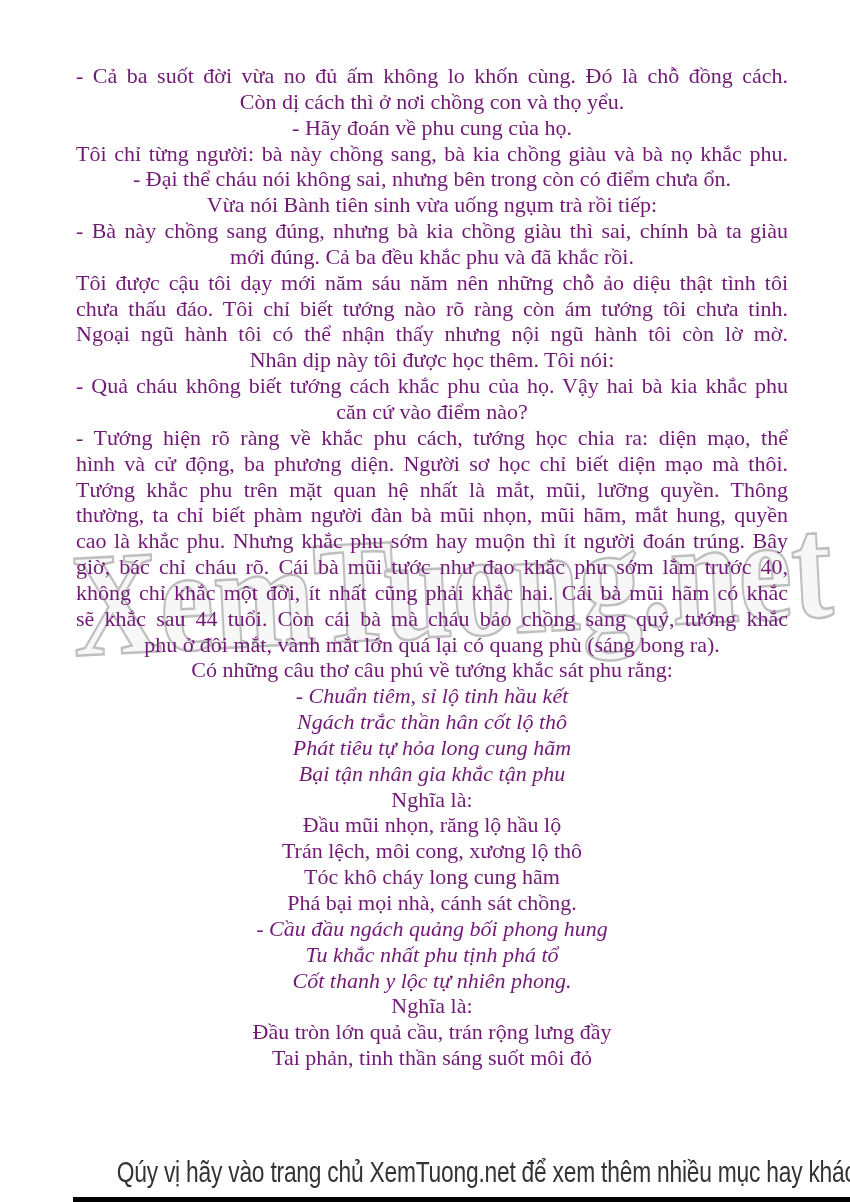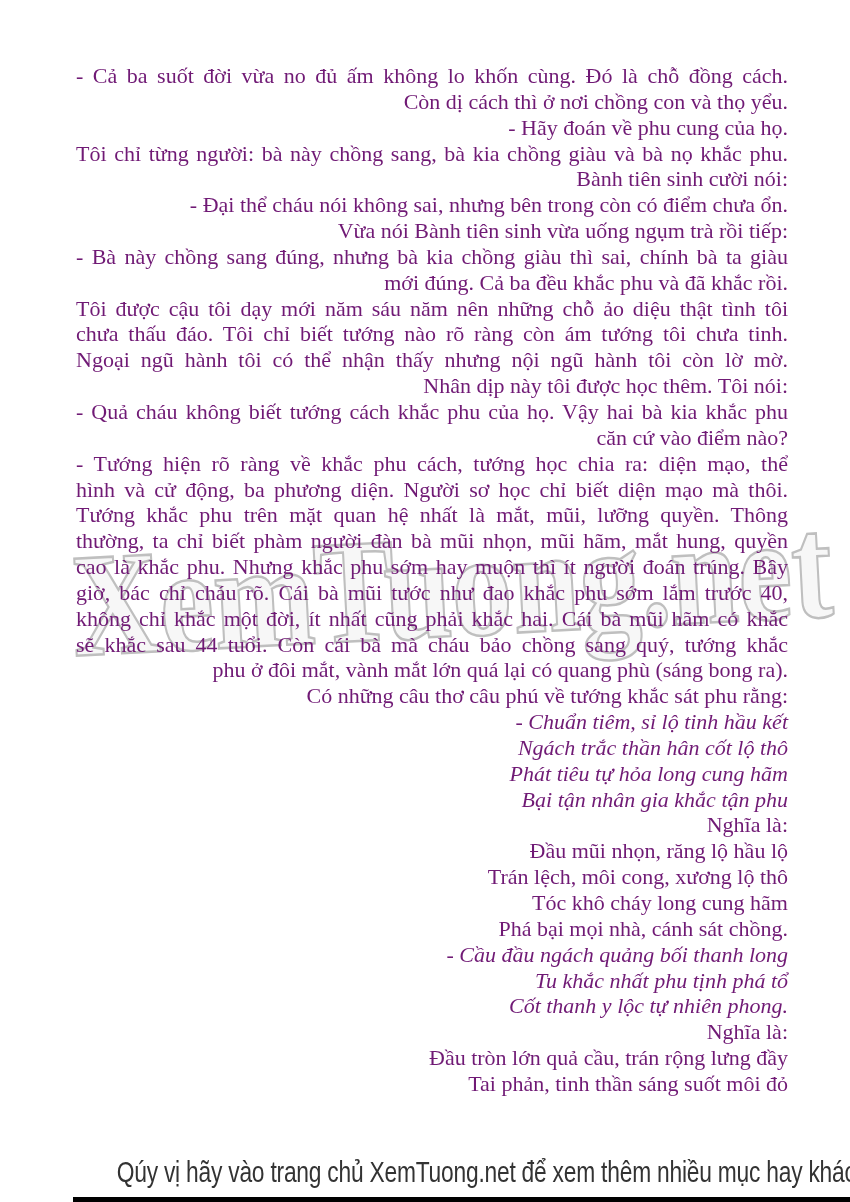--- a/index.html
+++ b/index.html
@@ -34,21 +34,21 @@
   .text-block {
     position: absolute;
     left: 76px;
     top: 63px;
     width: 712px;
     z-index: 2;
     color: #701a75;
     font-size: 22px;
     line-height: 25.85px;
   }
-  .line { text-align: right; }
+  .line { text-align: center; }
   .line.j {
     text-align: justify;
     text-align-last: justify;
   }
   .line.i { font-style: italic; }
   .footer {
     position: absolute;
     top: 1155px;
     left: 0;
     width: 850px;
@@ -81,21 +81,20 @@
 
 <div class="page">
 
   <div class="watermark">XemTuong.net</div>
 
   <div class="text-block">
       <div class="line j">- Cả ba suốt đời vừa no đủ ấm không lo khốn cùng. Đó là chỗ đồng cách.</div>
       <div class="line">Còn dị cách thì ở nơi chồng con và thọ yểu.</div>
       <div class="line">- Hãy đoán về phu cung của họ.</div>
       <div class="line j">Tôi chỉ từng người: bà này chồng sang, bà kia chồng giàu và bà nọ khắc phu.</div>
-      <div class="line">Bành tiên sinh cười nói:</div>
       <div class="line">- Đại thể cháu nói không sai, nhưng bên trong còn có điểm chưa ổn.</div>
       <div class="line">Vừa nói Bành tiên sinh vừa uống ngụm trà rồi tiếp:</div>
       <div class="line j">- Bà này chồng sang đúng, nhưng bà kia chồng giàu thì sai, chính bà ta giàu</div>
       <div class="line">mới đúng. Cả ba đều khắc phu và đã khắc rồi.</div>
       <div class="line j">Tôi được cậu tôi dạy mới năm sáu năm nên những chỗ ảo diệu thật tình tôi</div>
       <div class="line j">chưa thấu đáo. Tôi chỉ biết tướng nào rõ ràng còn ám tướng tôi chưa tinh.</div>
       <div class="line j">Ngoại ngũ hành tôi có thể nhận thấy nhưng nội ngũ hành tôi còn lờ mờ.</div>
       <div class="line">Nhân dịp này tôi được học thêm. Tôi nói:</div>
       <div class="line j">- Quả cháu không biết tướng cách khắc phu của họ. Vậy hai bà kia khắc phu</div>
       <div class="line">căn cứ vào điểm nào?</div>
@@ -111,21 +110,21 @@
       <div class="line">Có những câu thơ câu phú về tướng khắc sát phu rằng:</div>
       <div class="line i">- Chuẩn tiêm, sỉ lộ tinh hầu kết</div>
       <div class="line i">Ngách trắc thần hân cốt lộ thô</div>
       <div class="line i">Phát tiêu tự hỏa long cung hãm</div>
       <div class="line i">Bại tận nhân gia khắc tận phu</div>
       <div class="line">Nghĩa là:</div>
       <div class="line">Đầu mũi nhọn, răng lộ hầu lộ</div>
       <div class="line">Trán lệch, môi cong, xương lộ thô</div>
       <div class="line">Tóc khô cháy long cung hãm</div>
       <div class="line">Phá bại mọi nhà, cánh sát chồng.</div>
-      <div class="line i">- Cầu đầu ngách quảng bối thanh long</div>
+      <div class="line i">- Cầu đầu ngách quảng bối phong hung</div>
       <div class="line i">Tu khắc nhất phu tịnh phá tổ</div>
       <div class="line i">Cốt thanh y lộc tự nhiên phong.</div>
       <div class="line">Nghĩa là:</div>
       <div class="line">Đầu tròn lớn quả cầu, trán rộng lưng đầy</div>
       <div class="line">Tai phản, tinh thần sáng suốt môi đỏ</div>
     </div>
 
   <div class="footer">
     <span class="footer-inner"><span>Qúy vị hãy vào trang chủ </span><span class="footer-site">XemTuong.net</span><span> để xem thêm nhiều mục hay khác</span></span>
   </div>

